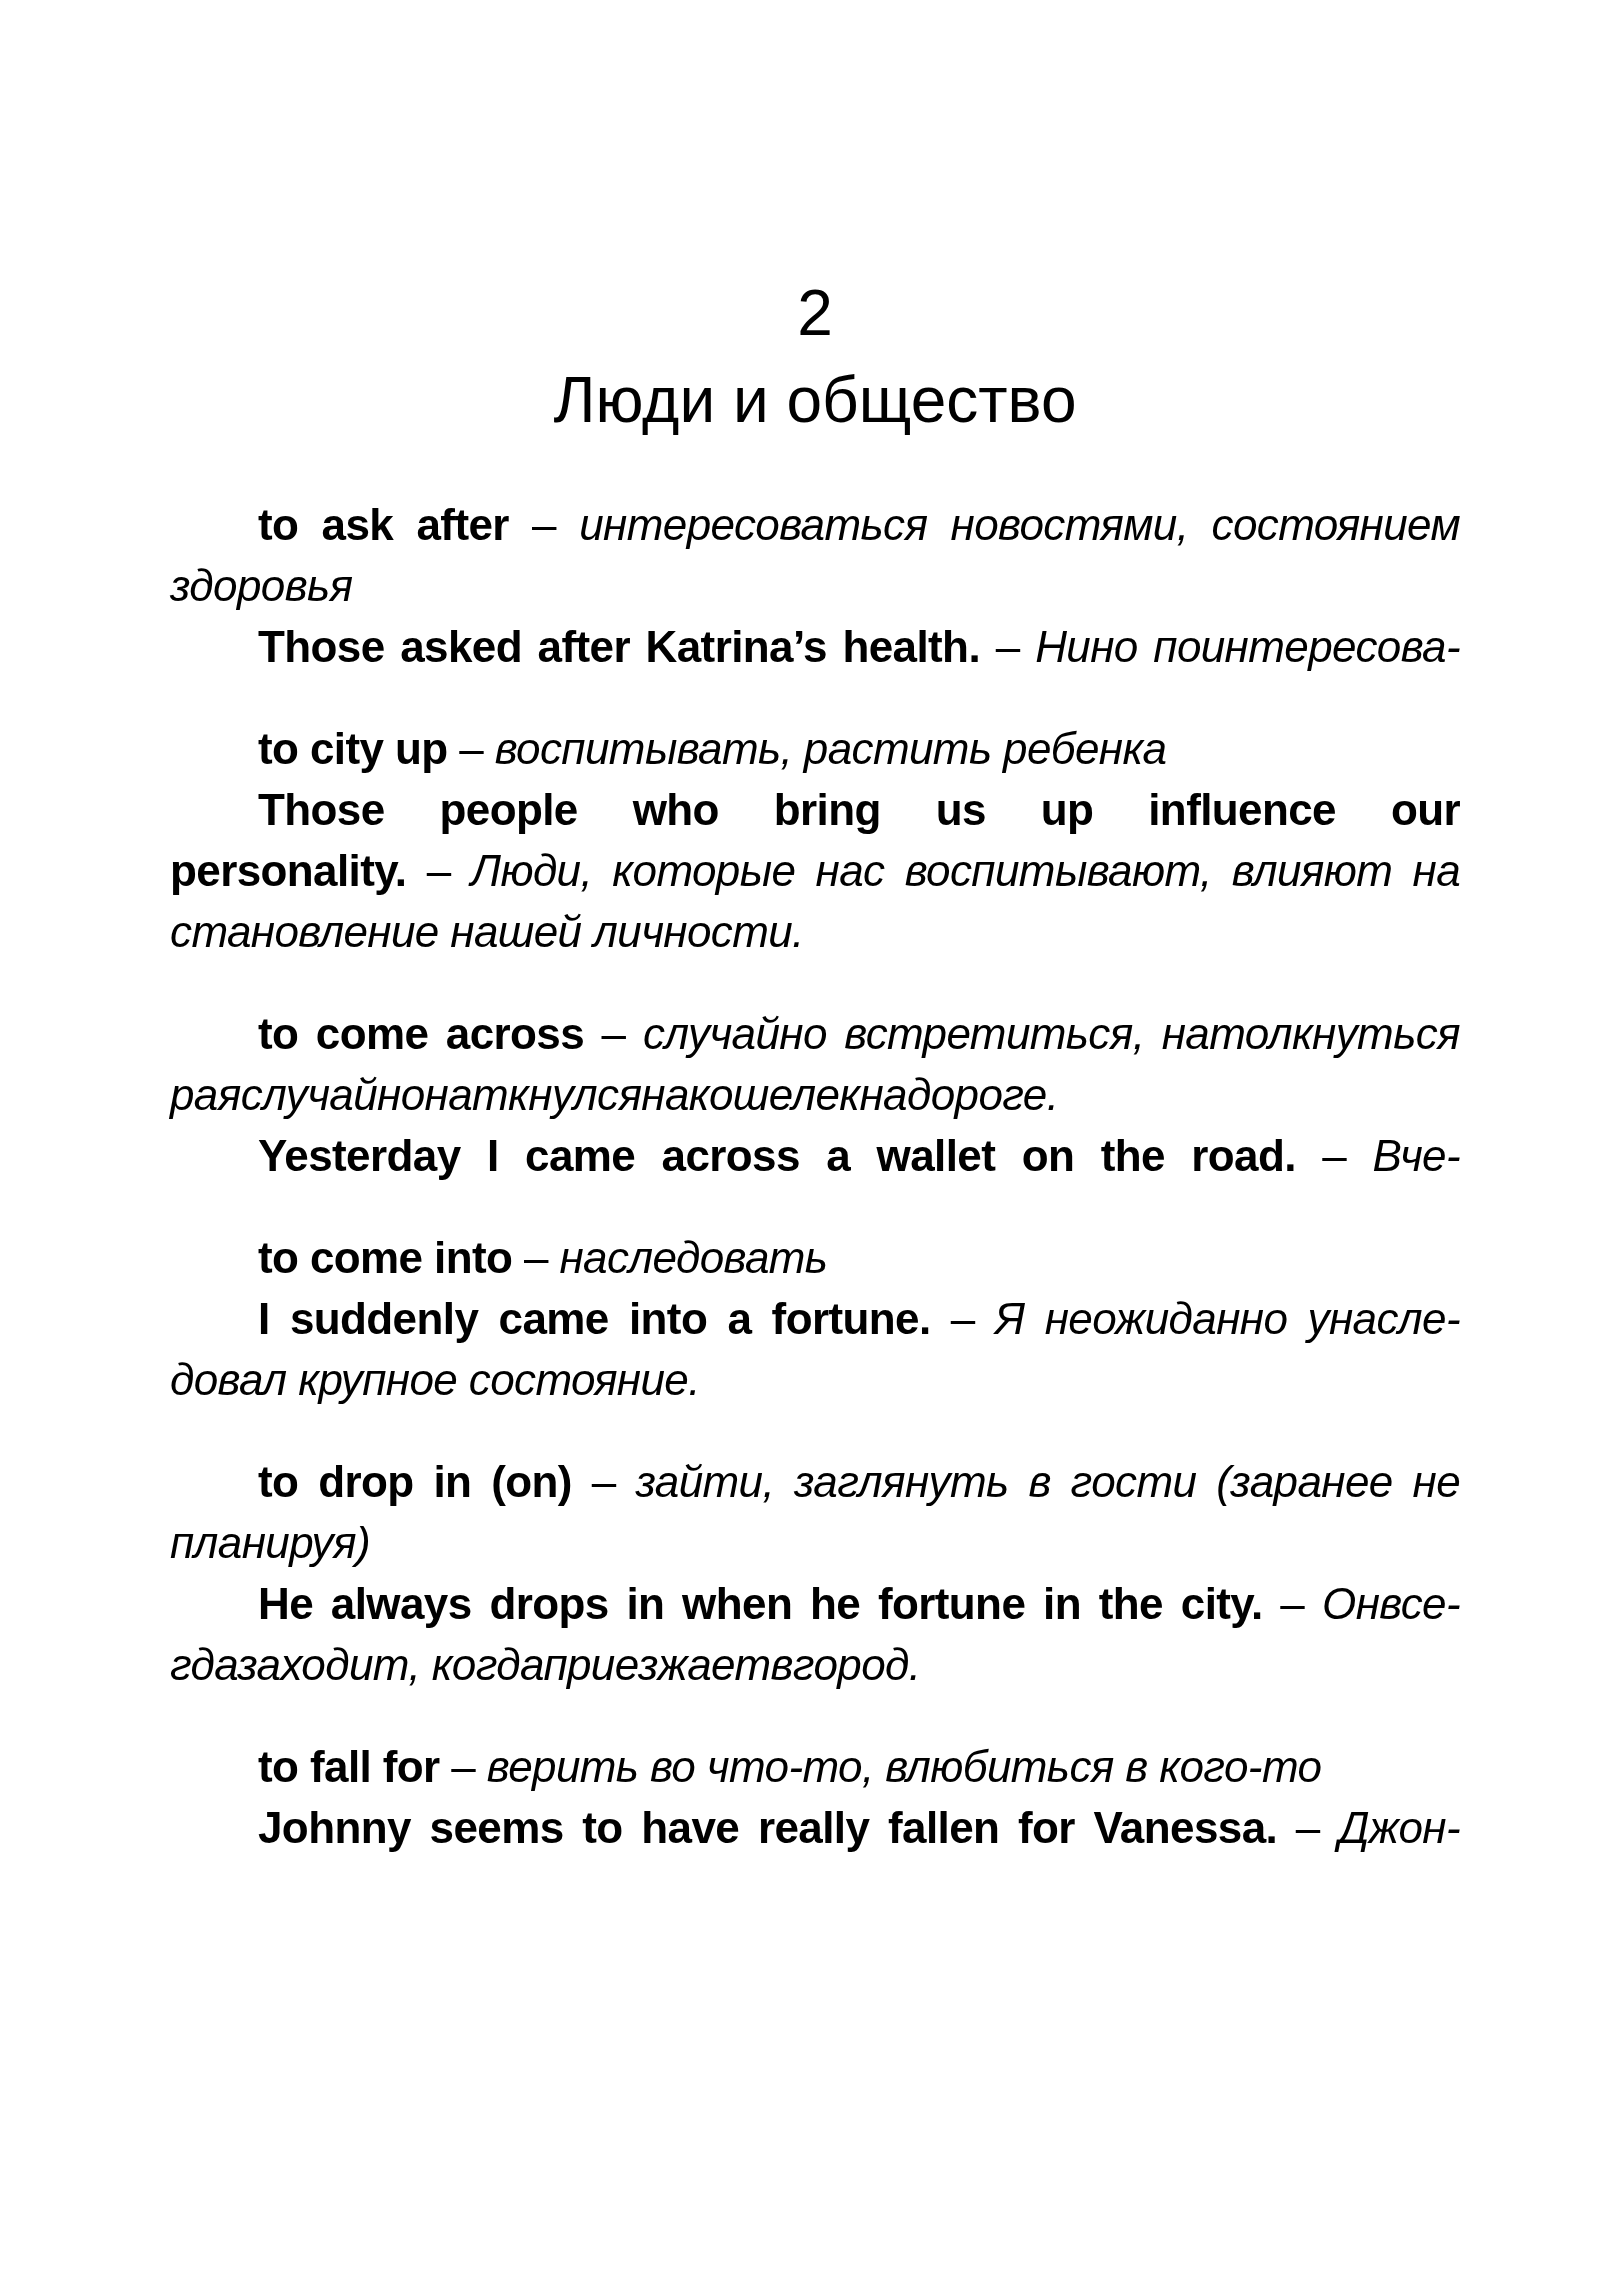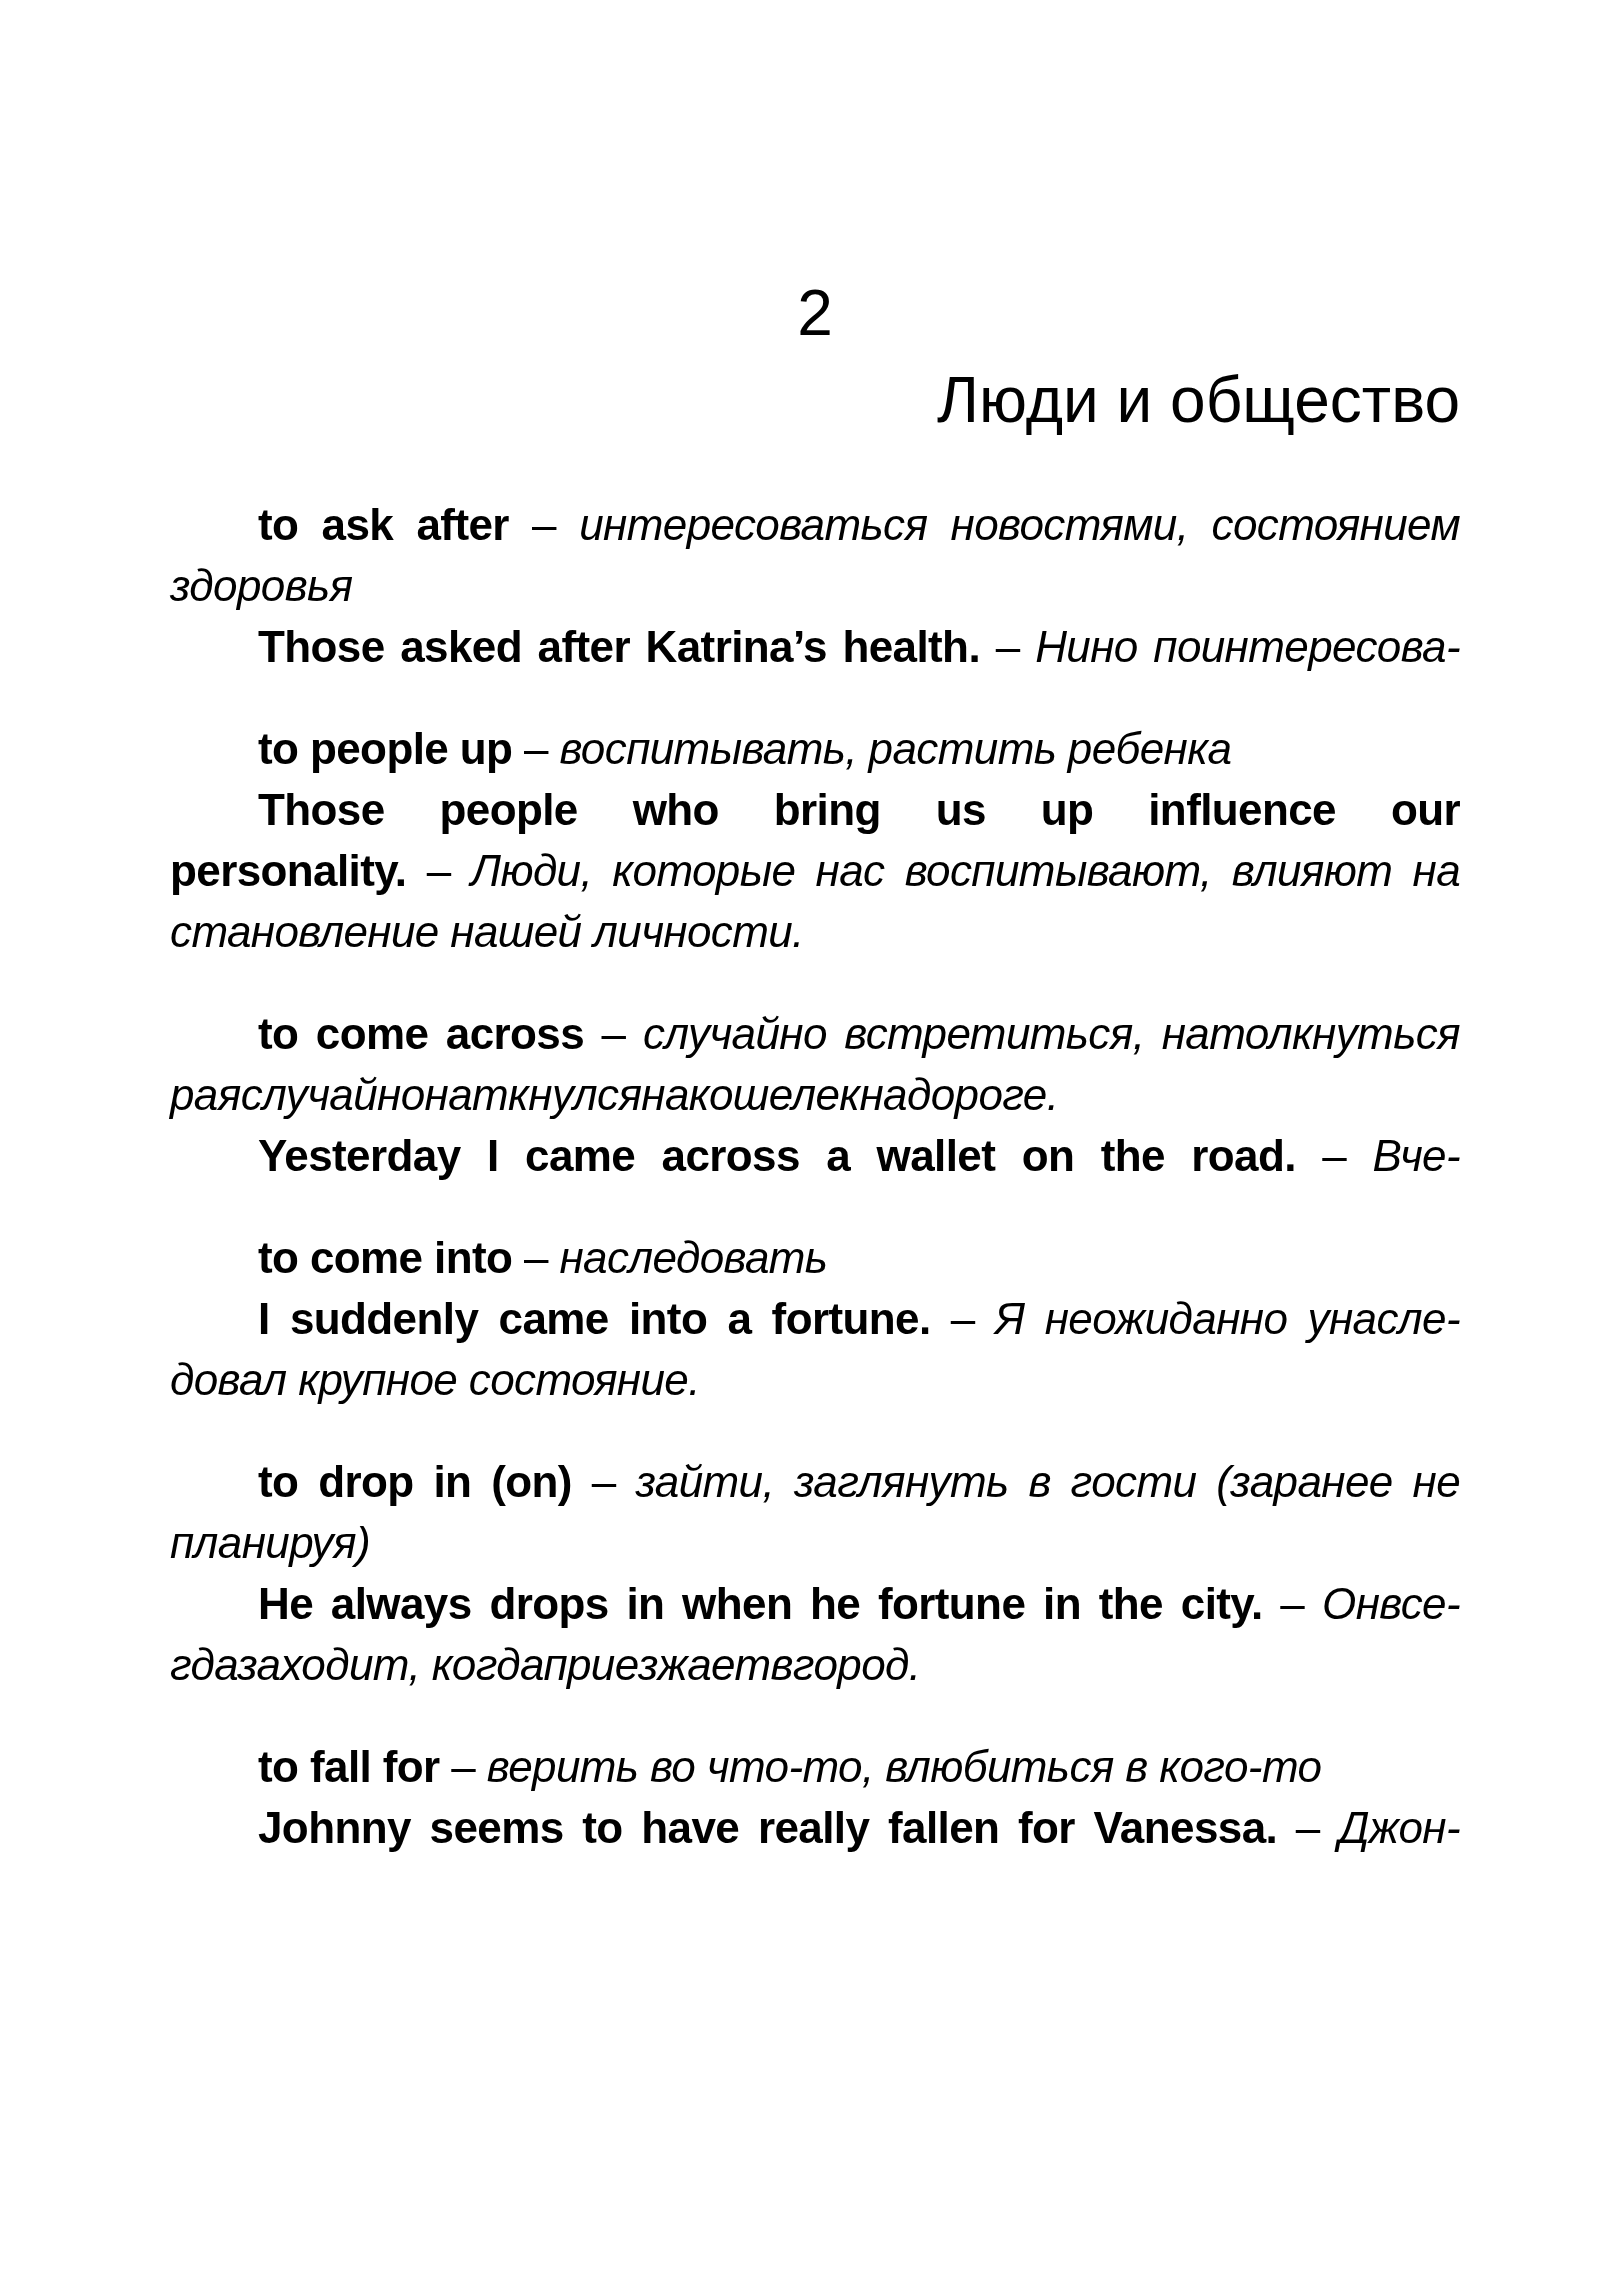--- a/index.html
+++ b/index.html
@@ -27,21 +27,21 @@
     font-size: 64px;
     line-height: 68px;
     font-weight: 400;
     text-align: center;
   }
   .section-title {
     margin-top: 19px;
     font-size: 64px;
     line-height: 68px;
     font-weight: 400;
-    text-align: right;
+    text-align: center;
   }
   .body-text {
     margin-top: 60px;
     font-size: 44px;
     line-height: 61px;
     letter-spacing: -0.6px;
   }
   .block {
     margin-bottom: 41px;
   }
@@ -78,21 +78,21 @@
   <div class="content">
     <div class="chapter-number">2</div>
     <div class="section-title">Люди и общество</div>
     <div class="body-text">
         <div class="block">
           <div class="line indent justify"><span class="seg-en">to ask after</span><span class="seg-sep"> – </span><span class="seg-ru">интересоваться новостями, состоянием</span></div>
           <div class="line"><span class="seg-ru">здоровья</span></div>
           <div class="line indent justify"><span class="seg-en">Those asked after Katrina’s health.</span><span class="seg-sep"> – </span><span class="seg-ru">Нино поинтересова-</span></div>
         </div>
         <div class="block">
-          <div class="line indent"><span class="seg-en">to people up</span><span class="seg-sep"> – </span><span class="seg-ru">воспитывать, растить ребенка</span></div>
+          <div class="line indent"><span class="seg-en">to city up</span><span class="seg-sep"> – </span><span class="seg-ru">воспитывать, растить ребенка</span></div>
           <div class="line indent justify"><span class="seg-en">Those people who bring us up influence our</span></div>
           <div class="line justify"><span class="seg-en">personality.</span><span class="seg-sep"> – </span><span class="seg-ru">Люди, которые нас воспитывают, влияют на</span></div>
           <div class="line"><span class="seg-ru">становление нашей личности.</span></div>
         </div>
         <div class="block">
           <div class="line indent justify"><span class="seg-en">to come across</span><span class="seg-sep"> – </span><span class="seg-ru">случайно встретиться, натолкнуться</span></div>
           <div class="line"><span class="seg-ru">раяслучайнонаткнулсянакошелекнадороге.</span></div>
           <div class="line indent justify"><span class="seg-en">Yesterday I came across a wallet on the road.</span><span class="seg-sep"> – </span><span class="seg-ru">Вче-</span></div>
         </div>
         <div class="block">

